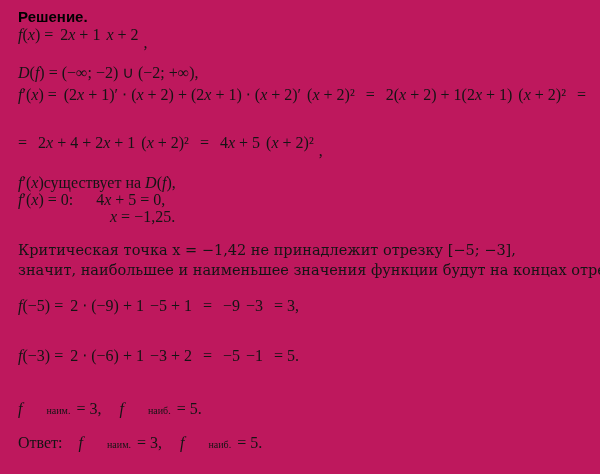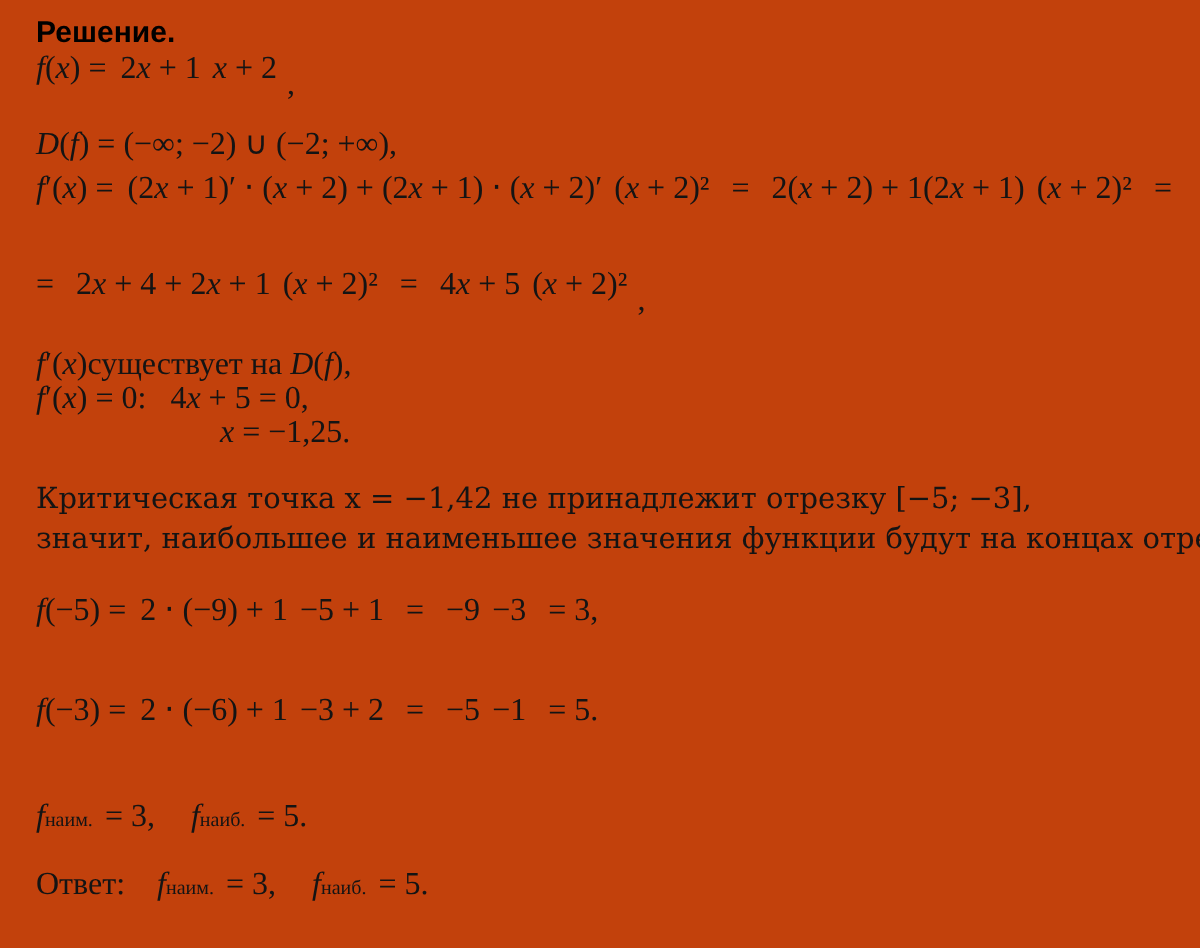--- a/index.html
+++ b/index.html
@@ -4,21 +4,21 @@
 <style>
   html, body {
     margin: 0;
     padding: 0;
     background: #ffffff;
   }
   .page {
     position: relative;
     width: 600px;
     height: 474px;
-    background: #c2410c;
+    background: #be185d;
     color: #141414;
     overflow: hidden;
   }
   .title {
     position: absolute;
     left: 18px;
     top: 8px;
     font-family: "Liberation Sans", sans-serif;
     font-weight: 700;
     font-size: 15px;
@@ -51,27 +51,28 @@
     align-self: stretch;
     height: 0;
     border-top: 1.4px solid #141414;
     margin: 2px 0;
   }
   .low {            
     transform: translateY(8px);
     margin-left: -2px;
   }
   .meq { margin: 0 4px; }
-  .rhs-gap { margin-left: 12px; }
+  .rhs-gap { margin-left: 23px; }
   .mval { margin-left: 6px; }
   .mgroup { display: inline-flex; align-items: baseline; }
   .mgroup + .mgroup { margin-left: 18px; }
   .msub {
     font-size: 10px;
     font-family: "Liberation Serif", serif;
+    margin-left: 24px;
   }
   .answer-label { margin-right: 16px; }
   
   .trow {
     position: absolute;
     left: 18px;
     font-family: "DejaVu Serif", serif;
     font-size: 14.5px;
     white-space: nowrap;
     color: #141414;

